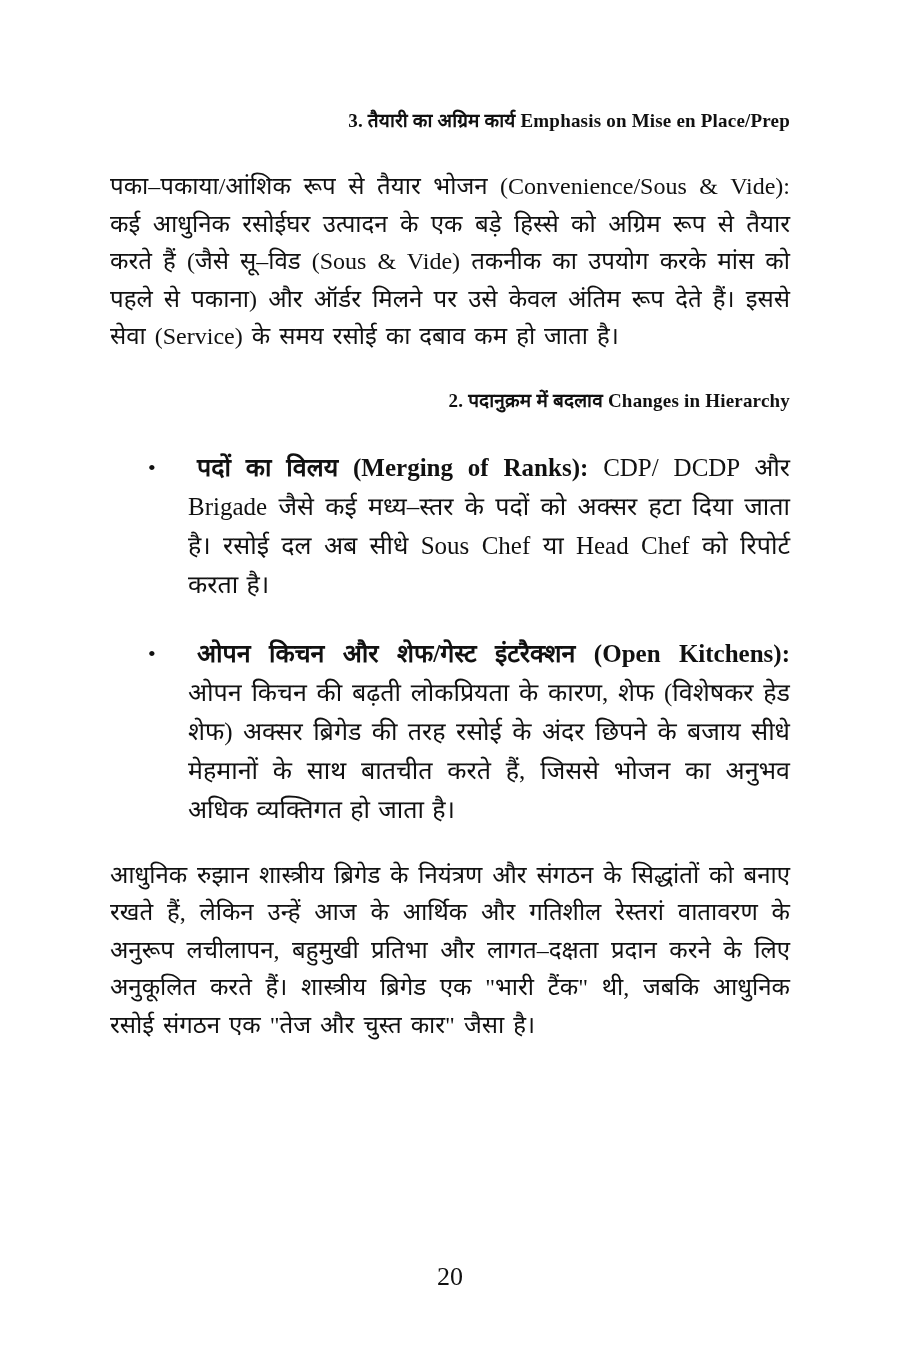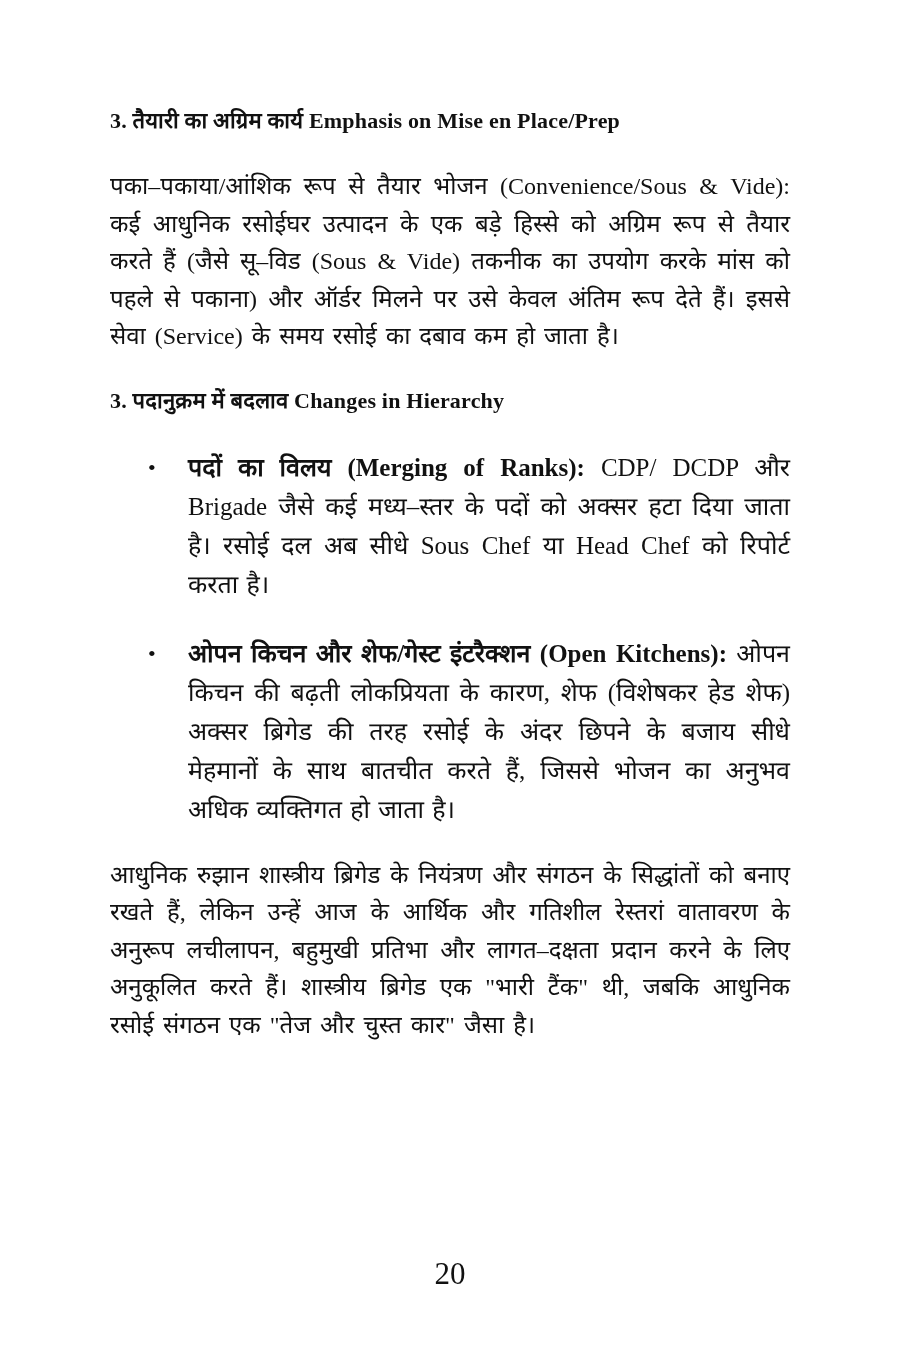--- a/index.html
+++ b/index.html
@@ -14,25 +14,26 @@
     font-family: "Liberation Serif", "DejaVu Serif", serif;
     overflow: hidden;
   }
   .content {
     position: absolute;
     top: 104px;
     left: 110px;
     width: 680px;
   }
   .section-heading {
-    font-size: 22px;
+    font-size: 19px;
     line-height: 34px;
     font-weight: bold;
     margin: 0 0 30px 0;
     letter-spacing: 0.2px;
+    text-align: right;
   }
   .section-heading.second { margin-top: 10px; }
   .body-para {
     font-size: 24px;
     line-height: 37.5px;
     text-align: justify;
     margin: 0 0 28px 0;
     word-spacing: 3px;
   }
   ul.bullet-list {
@@ -49,42 +50,42 @@
     word-spacing: 2px;
   }
   ul.bullet-list li:last-child { margin-bottom: 26px; }
   .bullet-marker {
     position: absolute;
     left: -40px;
     top: 0;
     font-size: 22px;
     line-height: 39px;
   }
-  .bullet-lead { font-weight: bold; }
+  .bullet-lead { font-weight: bold; margin-left: 9px; }
   .page-number {
     position: absolute;
     bottom: 58px;
     left: 0;
     width: 100%;
     text-align: center;
-    font-size: 31px;
+    font-size: 26px;
     color: #111111;
   }
 </style>
 </head>
 <body>
 
 <div class="page">
   <div class="content">
 
     <h2 class="section-heading">3. तैयारी का अग्रिम कार्य Emphasis on Mise en Place/Prep</h2>
 
     <p class="body-para">पका–पकाया/आंशिक रूप से तैयार भोजन (Convenience/Sous &amp; Vide): कई आधुनिक रसोईघर उत्पादन के एक बड़े हिस्से को अग्रिम रूप से तैयार करते हैं (जैसे सू–विड (Sous &amp; Vide) तकनीक का उपयोग करके मांस को पहले से पकाना) और ऑर्डर मिलने पर उसे केवल अंतिम रूप देते हैं। इससे सेवा (Service) के समय रसोई का दबाव कम हो जाता है।</p>
 
-    <h2 class="section-heading second">3. पदानुक्रम में बदलाव Changes in Hierarchy</h2>
+    <h2 class="section-heading second">2. पदानुक्रम में बदलाव Changes in Hierarchy</h2>
 
     <ul class="bullet-list">
       <li>
         <span class="bullet-marker">•</span>
         <span class="bullet-lead">पदों का विलय (Merging of Ranks):</span>
         <span>CDP/ DCDP और Brigade जैसे कई मध्य–स्तर के पदों को अक्सर हटा दिया जाता है। रसोई दल अब सीधे Sous Chef या Head Chef को रिपोर्ट करता है।</span>
       </li>
       <li>
         <span class="bullet-marker">•</span>
         <span class="bullet-lead">ओपन किचन और शेफ/गेस्ट इंटरैक्शन (Open Kitchens):</span>

